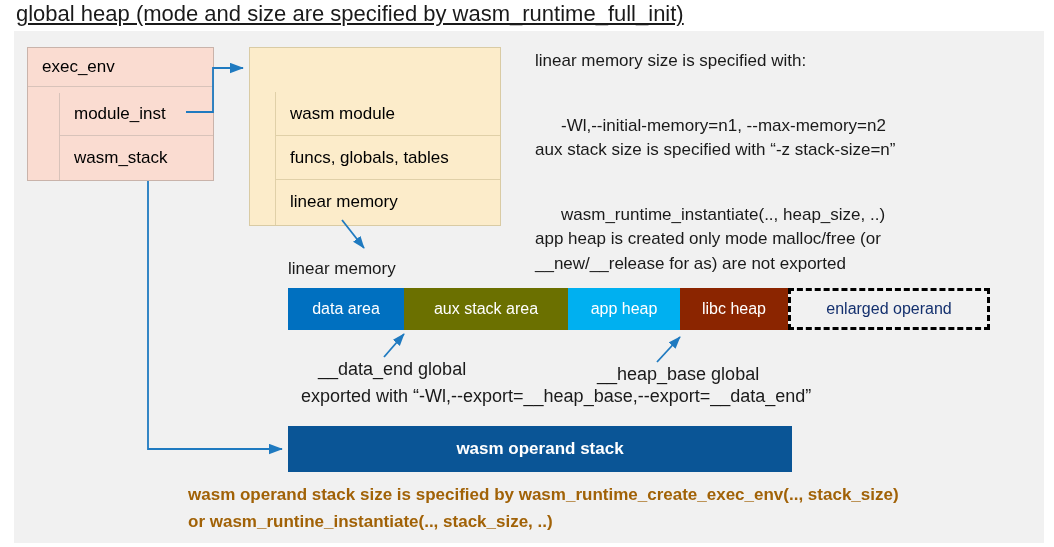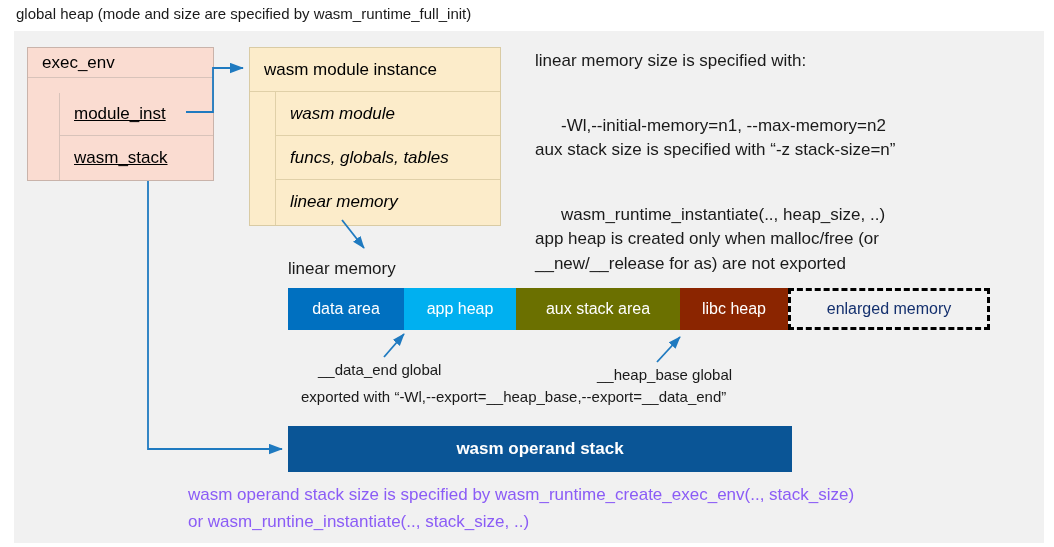--- a/index.html
+++ b/index.html
@@ -8,53 +8,53 @@
     background:#ffffff;
     font-family:"Liberation Sans", sans-serif;
     color:#000000;
     overflow:hidden;
     position:relative;
   }
   #root{position:absolute;left:0;top:0;width:1054px;height:547px;}
 
   .title{
     position:absolute;left:16px;top:3px;
-    font-size:15px;line-height:22px;color:#1a1a1a;white-space:nowrap;
+    font-size:22px;line-height:22px;color:#1a1a1a;white-space:nowrap;text-decoration:underline;
   }
 
   .panel{
     position:absolute;left:14px;top:31px;width:1030px;height:512px;
     background:#f1f1f1;
   }
 
   
   .structbox{position:absolute;box-sizing:border-box;}
   .srow{
     box-sizing:border-box;
     display:flex;align-items:center;
     font-size:17px;line-height:20px;
     padding-left:14px;
     white-space:nowrap;
   }
 
   
   #execenv{left:27px;top:47px;width:187px;height:134px;
            background:#fadcd1;border:1px solid #c9b3aa;}
-  #execenv .hdr{height:30px;border-bottom:1px solid #d8c3ba;}
+  #execenv .hdr{height:39px;border-bottom:1px solid #d8c3ba;}
   #execenv .body{position:absolute;left:0;top:45px;width:185px;height:87px;display:flex;}
   #execenv .gutter{width:32px;border-right:1px solid #d8c3ba;box-sizing:border-box;}
-  #execenv .fields{flex:1;display:flex;flex-direction:column;text-decoration:underline;}
+  #execenv .fields{flex:1;display:flex;flex-direction:column;}
   #execenv .fields .srow{height:43px;}
   #execenv .fields .srow.first{border-bottom:1px solid #d8c3ba;}
 
   
   #wmi{left:249px;top:47px;width:252px;height:179px;
        background:#fcecca;border:1px solid #d9cba4;}
   #wmi .hdr{height:44px;border-bottom:1px solid #e0d0a8;}
-  #wmi .body{position:absolute;left:0;top:44px;width:250px;height:133px;display:flex;font-style:italic;}
+  #wmi .body{position:absolute;left:0;top:44px;width:250px;height:133px;display:flex;}
   #wmi .gutter{width:26px;border-right:1px solid #e0d0a8;box-sizing:border-box;}
   #wmi .fields{flex:1;display:flex;flex-direction:column;}
   #wmi .fields .srow{height:44px;}
   #wmi .fields .srow.bsep{border-bottom:1px solid #e0d0a8;}
 
   
   .infoblock{
     position:absolute;left:535px;top:49px;width:500px;
     font-size:17px;line-height:24.6px;color:#1a1a1a;white-space:nowrap;
   }
@@ -71,36 +71,36 @@
     box-sizing:border-box;
     display:flex;align-items:center;justify-content:center;
     font-size:16px;color:#ffffff;white-space:nowrap;
   }
   .seg.dashed{
     border:3px dashed #000000;background:#f1f1f1;color:#14306e;
   }
 
   
   .ann{
-    position:absolute;font-size:15px;line-height:23px;color:#1a1a1a;white-space:nowrap;
+    position:absolute;font-size:18px;line-height:23px;color:#1a1a1a;white-space:nowrap;
   }
   #ann-data-end{left:318px;top:358px;}
   #ann-heap-base{left:597px;top:363px;}
   #ann-exported{left:301px;top:385px;}
 
   
   #opstack{
     position:absolute;left:288px;top:426px;width:504px;height:46px;
     background:#0a5596;
     display:flex;align-items:center;justify-content:center;
     font-size:17px;color:#ffffff;white-space:nowrap;
   }
   #bottomtext{
     position:absolute;left:188px;top:481px;
-    font-size:17px;line-height:27px;color:#8b5cf6;white-space:nowrap;
+    font-size:17px;line-height:27px;color:#a16207;white-space:nowrap;font-weight:bold;
   }
   #bottomtext div{height:27px;}
 
   svg.overlay{position:absolute;left:0;top:0;width:1054px;height:547px;pointer-events:none;}
 </style>
 </head>
 <body>
 
 <div id="root">
 
@@ -113,47 +113,46 @@
     <div class="body">
       <div class="gutter"></div>
       <div class="fields">
         <div class="srow first">module_inst</div>
         <div class="srow">wasm_stack</div>
       </div>
     </div>
   </div>
 
   <div class="structbox" id="wmi">
-    <div class="srow hdr">wasm module instance</div>
     <div class="body">
       <div class="gutter"></div>
       <div class="fields">
         <div class="srow bsep">wasm module</div>
         <div class="srow bsep">funcs, globals, tables</div>
         <div class="srow">linear memory</div>
       </div>
     </div>
   </div>
 
   <div class="infoblock" id="infoblock">
       <div>linear memory size is specified with:</div>
       <div class="indent">-Wl,--initial-memory=n1, --max-memory=n2</div>
       <div>aux stack size is specified with “-z stack-size=n”</div>
       <div class="indent">wasm_runtime_instantiate(.., heap_size, ..)</div>
-      <div>app heap is created only when malloc/free (or</div>
+      <div>app heap is created only mode malloc/free (or</div>
       <div>__new/__release for as) are not exported</div>
     </div>
 
   <div class="lm-label">linear memory</div>
   <div class="membar" id="membar">
       <div class="seg" style="width: 116px; background: rgb(0, 112, 192); color: rgb(255, 255, 255);">data area</div>
+      <div class="seg" style="width: 164px; background: rgb(107, 112, 0); color: rgb(255, 255, 255);">aux stack area</div>
       <div class="seg" style="width: 112px; background: rgb(0, 176, 240); color: rgb(255, 255, 255);">app heap</div>
-      <div class="seg" style="width: 164px; background: rgb(107, 112, 0); color: rgb(255, 255, 255);">aux stack area</div>
       <div class="seg" style="width: 108px; background: rgb(139, 37, 0); color: rgb(255, 255, 255);">libc heap</div>
-      <div class="seg dashed" style="width: 202px; color: rgb(20, 48, 110);">enlarged memory</div>
+      <div class="seg dashed" style="width: 202px; color: rgb(20, 48, 110);">enlarged operand</div>
     </div>
 
   <div class="ann" id="ann-data-end">__data_end global</div>
   <div class="ann" id="ann-heap-base">__heap_base global</div>
   <div class="ann" id="ann-exported">exported with “-Wl,--export=__heap_base,--export=__data_end”</div>
 
   <div id="opstack" style="background: rgb(10, 85, 150); font-weight: bold;">wasm operand stack</div>
   <div id="bottomtext">
       <div>wasm operand stack size is specified by wasm_runtime_create_exec_env(.., stack_size)</div>
       <div>or wasm_runtine_instantiate(.., stack_size, ..)</div>

